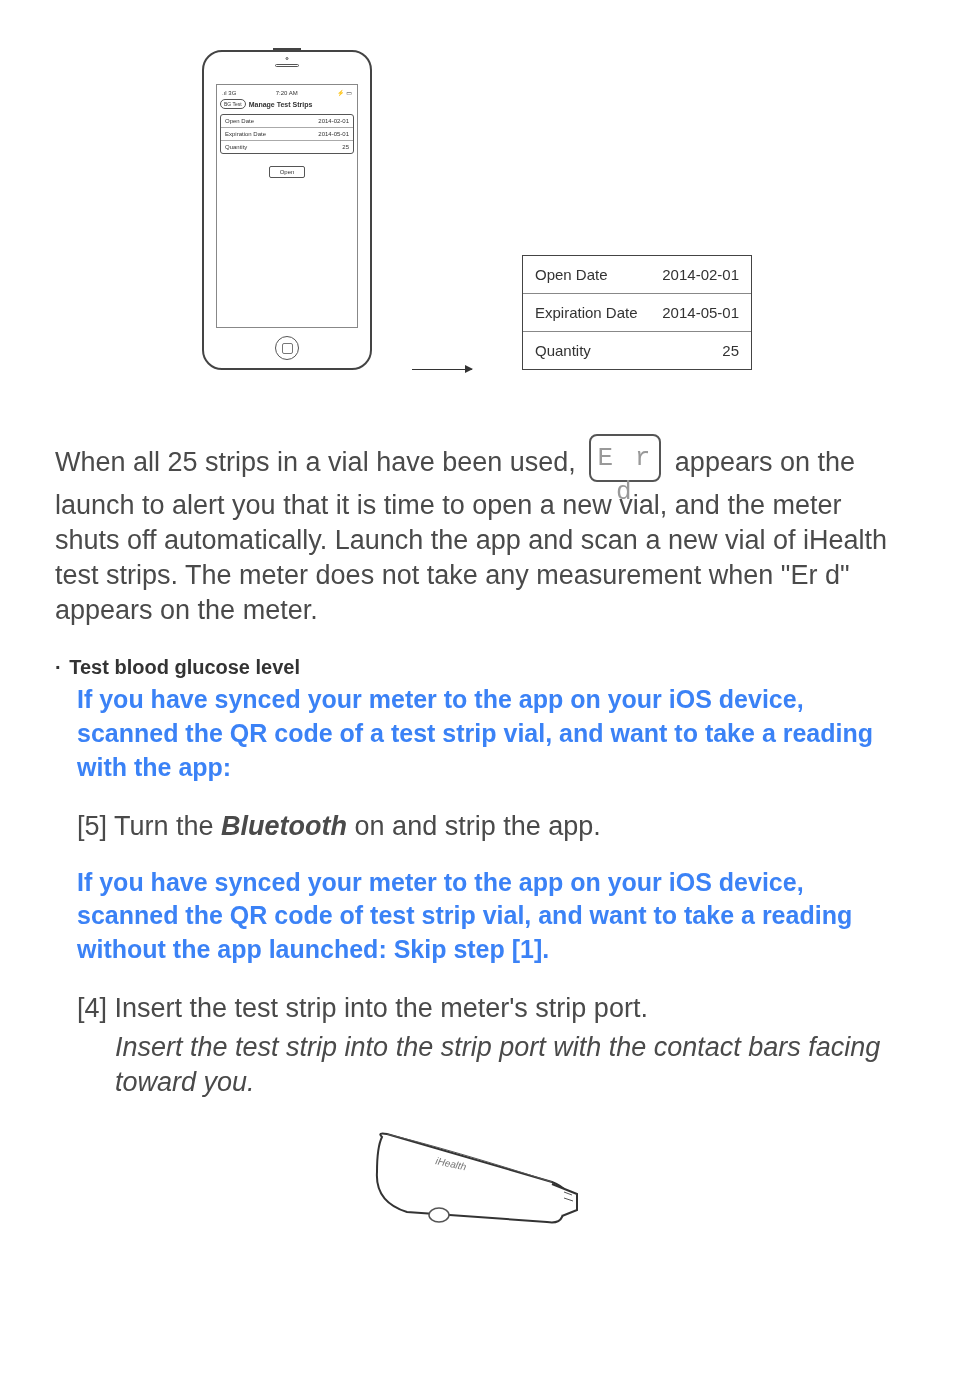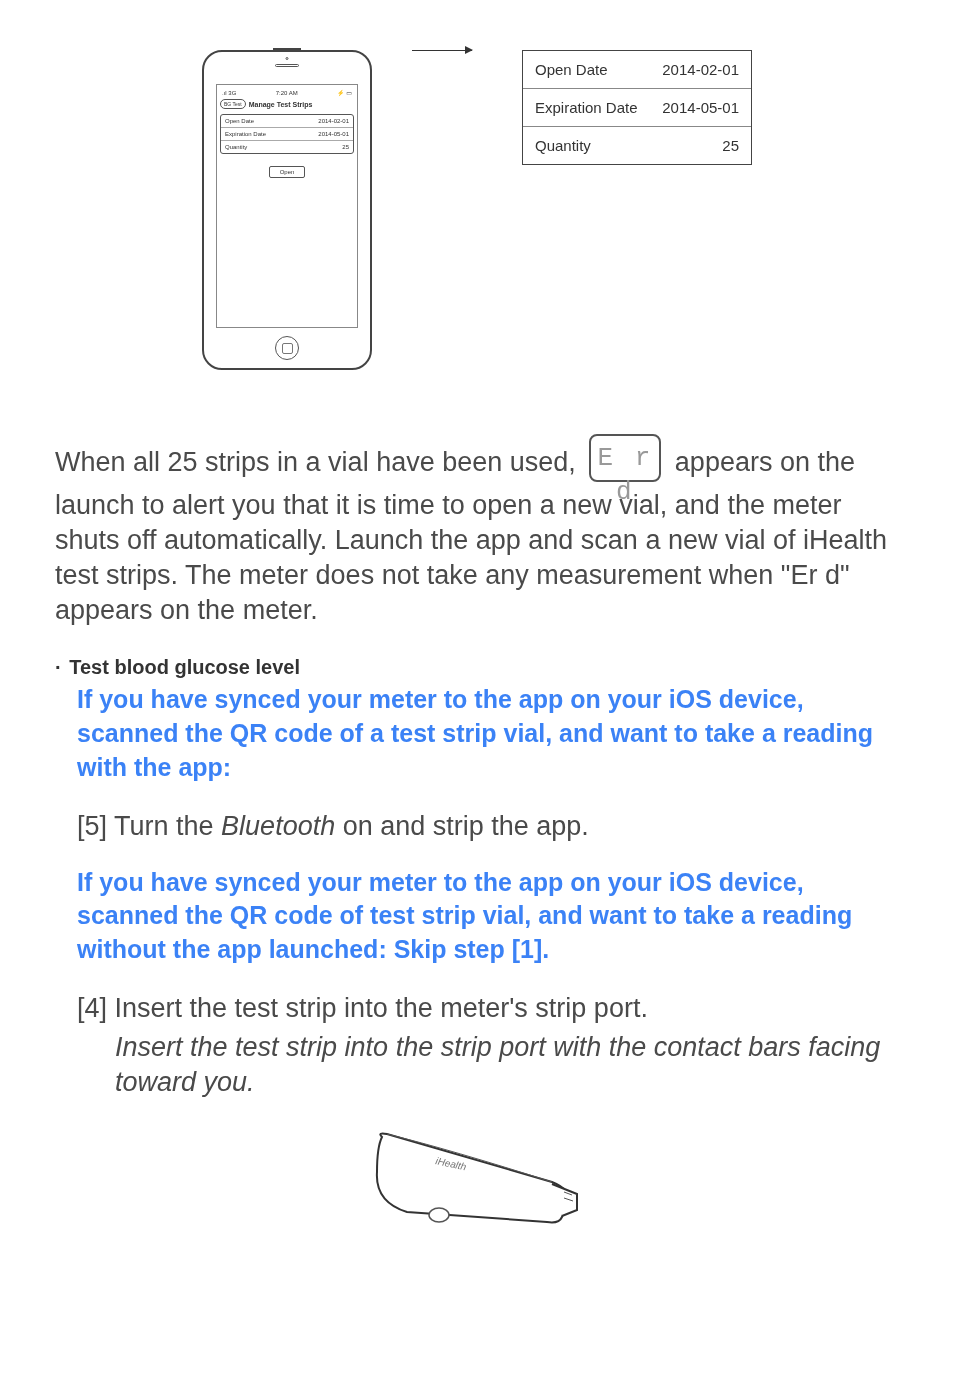--- a/index.html
+++ b/index.html
@@ -11,21 +11,21 @@
       width: 954px;
       height: 1378px;
       background: #fff;
       font-family: -apple-system, BlinkMacSystemFont, "Segoe UI", Helvetica, Arial, sans-serif;
       color: #333;
       padding: 50px 55px;
       position: relative;
     }
     .illustration-section {
       display: flex;
-      align-items: flex-start;
+      align-items: flex-end;
       justify-content: center;
       margin-bottom: 70px;
       gap: 40px;
     }
     
     .phone {
       width: 170px;
       height: 320px;
       border: 2px solid #444;
       border-radius: 20px;
@@ -229,21 +229,21 @@
       font-size: 27px;
       color: #4a4a4a;
       line-height: 1.3;
       margin-bottom: 22px;
       padding-left: 22px;
     }
     .step-indent {
       padding-left: 60px;
       font-style: italic;
     }
-    .italic { font-style: italic; }
+    .italic { font-style: italic; font-weight: bold; }
     .meter-illustration {
       display: flex;
       justify-content: center;
       margin-top: 10px;
     }
     .para-container{
       position:relative;
     }
     .lcd-float{
       position:relative;

